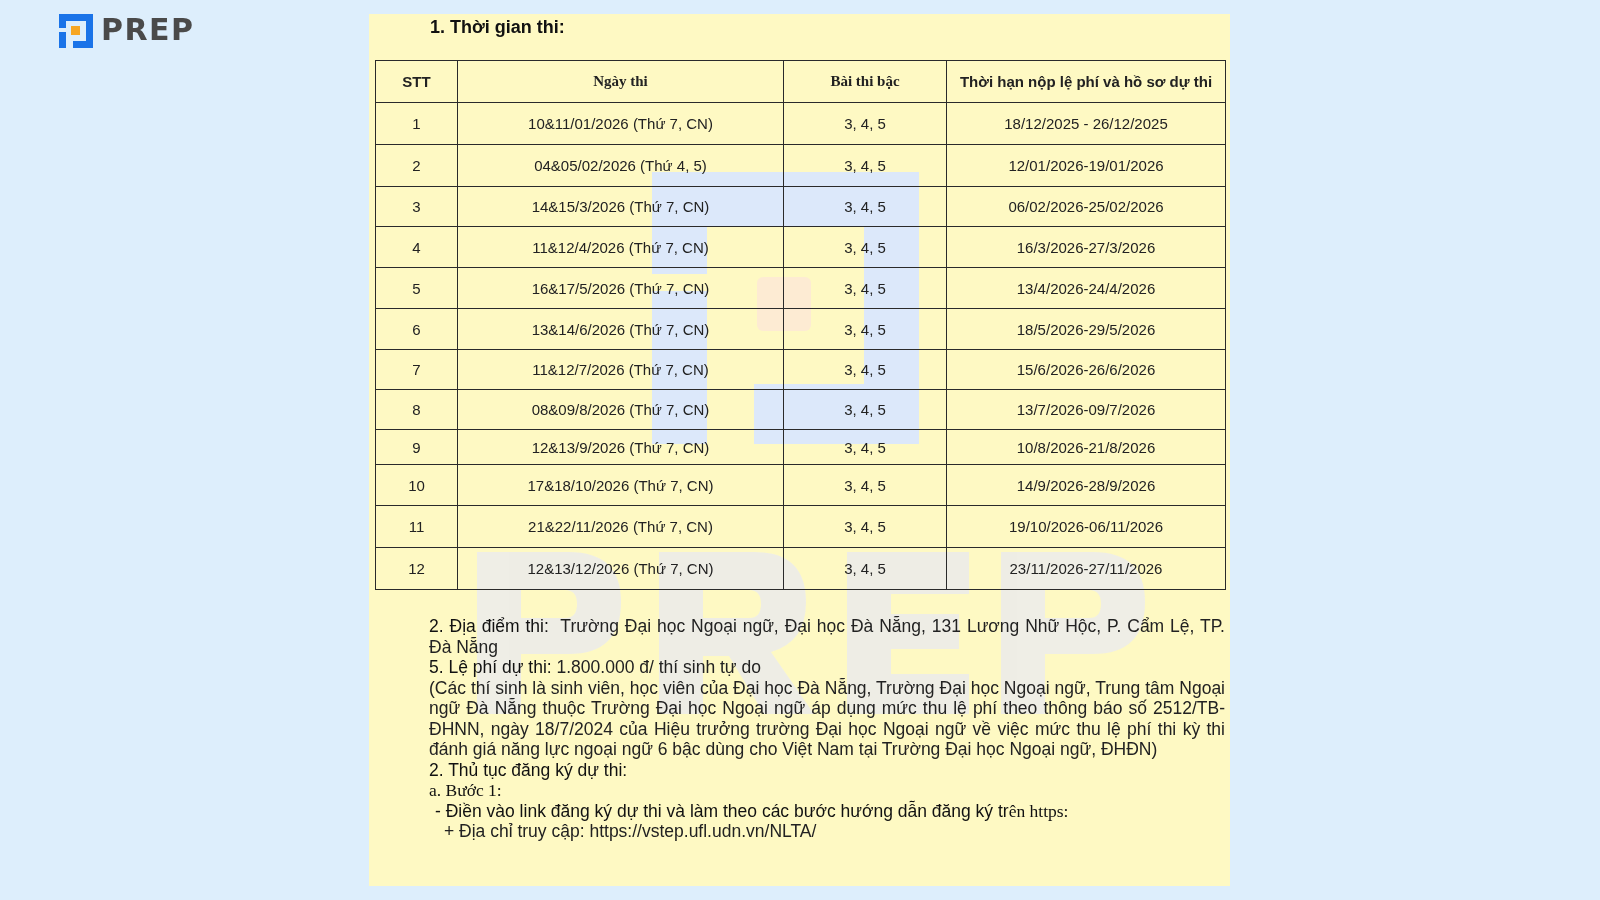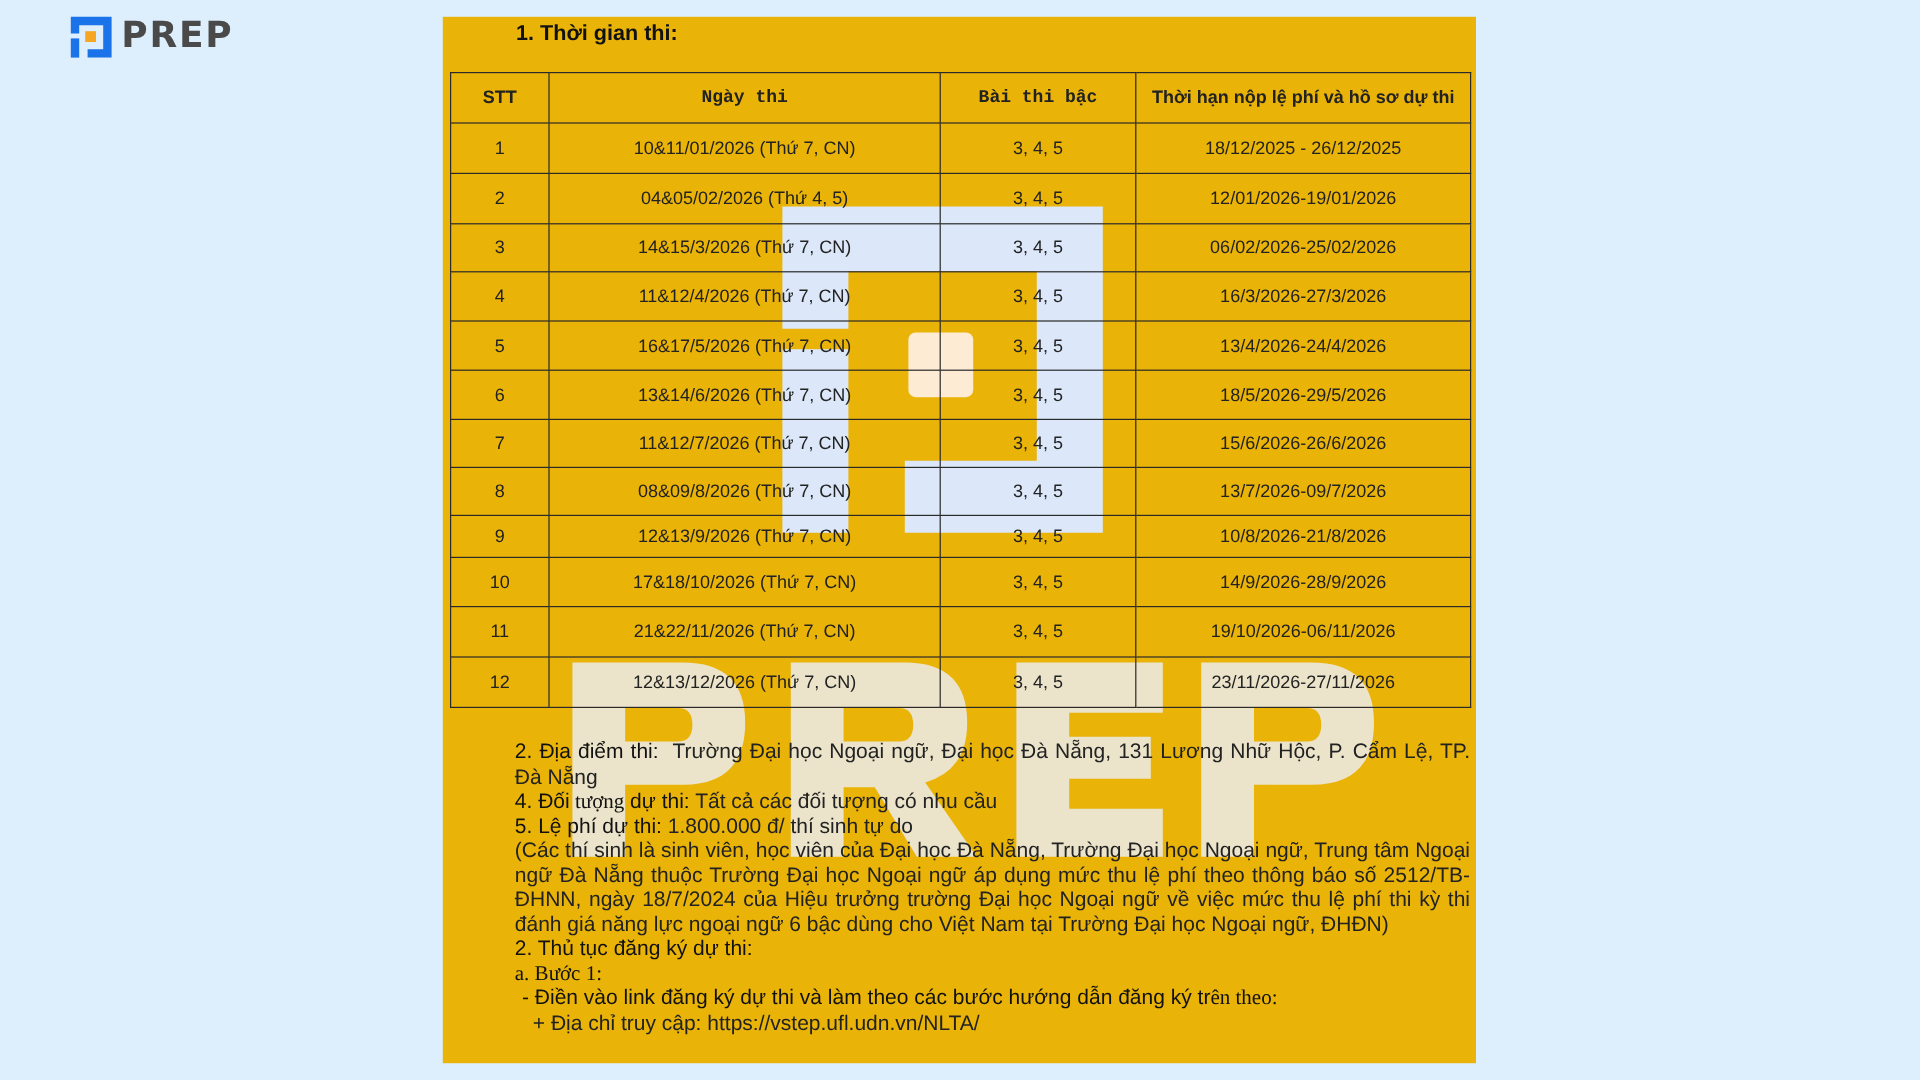--- a/index.html
+++ b/index.html
@@ -8,38 +8,38 @@
       background:#ddeefc;
       font-family:"Liberation Sans", sans-serif;
       color:#111;
     }
     .logo { position:absolute; left:57px; top:12px; height:38px; display:flex; align-items:flex-start; }
     .logo-mark { width:38px; height:38px; position:relative; }
     .logo-text { margin-left:6px; font-family:"DejaVu Sans", sans-serif; font-weight:bold; font-size:30px; color:#4a4a4a; letter-spacing:1.5px; }
 
     .page {
       position:absolute; left:369px; top:14px; width:861px; height:872px;
-      background:#eab308; overflow:hidden;
+      background:#fef9c3; overflow:hidden;
     }
     .wm-layer { position:absolute; left:0; top:0; width:861px; height:872px; pointer-events:none; z-index:0; }
     .content { position:absolute; left:0; top:0; width:861px; height:872px; z-index:1; }
 
     .sec-title { position:absolute; left:61px; top:3px; font-weight:bold; font-size:18px; }
 
     table.sched {
       position:absolute; left:6px; top:26px; width:850px;
       border-collapse:collapse; table-layout:fixed;margin-top:20px;
     }
     table.sched td, table.sched th {
       border:1.5px solid #2a2a2a; text-align:center; vertical-align:middle;
       font-size:15px; font-weight:normal; padding:0; color:#222;
     }
     table.sched th { font-weight:bold; }
     th.h-stt { vertical-align:top; font-size:14px; padding-top:1px; }
-    th.h-serif { font-family:Liberation Mono, monospace; font-size:16px; }
+    th.h-serif { font-family:Liberation Serif, serif; font-size:16px; }
     th.h-deadline { font-size:18px; line-height:19px; }
     col.c1 { width:82px; } col.c2 { width:326px; } col.c3 { width:163px; } col.c4 { width:279px; }
 
     .body-text {
       position:absolute; left:5px; top:602px; width:851px;
       font-size:17.5px; line-height:20.5px; color:#222;
     }
     .body-text p { margin:0; }
     .ind { padding-left:55px; }
     .ind2 { padding-left:61px; }
@@ -177,35 +177,31 @@
         </tr>
       </tbody>
     </table>
 
     <div class="body-text">
       <p class="ind just">
         <b>2. Địa điểm thi:</b>&nbsp;
         <span>Trường Đại học Ngoại ngữ, Đại học Đà Nẵng, 131 Lương Nhữ Hộc, P. Cẩm Lệ, TP. Đà Nẵng</span>
       </p>
       <p class="ind">
-        <b><span>4. Đối</span><span class="serif"> tượng</span><span> dự thi:</span></b>
-        <span>Tất cả các đối tượng có nhu cầu</span>
-      </p>
-      <p class="ind">
         <b>5. Lệ phí dự thi:</b>
         <span>1.800.000 đ/ thí sinh tự do</span>
       </p>
       <p class="ind just">(Các thí sinh là sinh viên, học viên của Đại học Đà Nẵng, Trường Đại học Ngoại ngữ, Trung tâm Ngoại ngữ Đà Nẵng thuộc Trường Đại học Ngoại ngữ áp dụng mức thu lệ phí theo thông báo số 2512/TB-ĐHNN, ngày 18/7/2024 của Hiệu trưởng trường Đại học Ngoại ngữ về việc mức thu lệ phí thi kỳ thi đánh giá năng lực ngoại ngữ 6 bậc dùng cho Việt Nam tại Trường Đại học Ngoại ngữ, ĐHĐN)</p>
       <p class="ind">
         <b>2. Thủ tục đăng ký dự thi:</b>
       </p>
       <p class="ind">
         <b class="serif">a. Bước 1:</b>
       </p>
       <p class="ind2">
-        <b>- Điền vào link đăng ký dự thi và làm theo các bước hướng dẫn đăng ký tr</b><b class="serif">ên theo:</b>
+        <b>- Điền vào link đăng ký dự thi và làm theo các bước hướng dẫn đăng ký tr</b><b class="serif">ên https:</b>
       </p>
       <p class="ind3">
         <span>+ Địa chỉ truy cập: </span><span>https://vstep.ufl.udn.vn/NLTA/</span>
       </p>
     </div>
   </div>
 </div>
 
 </body></html>

